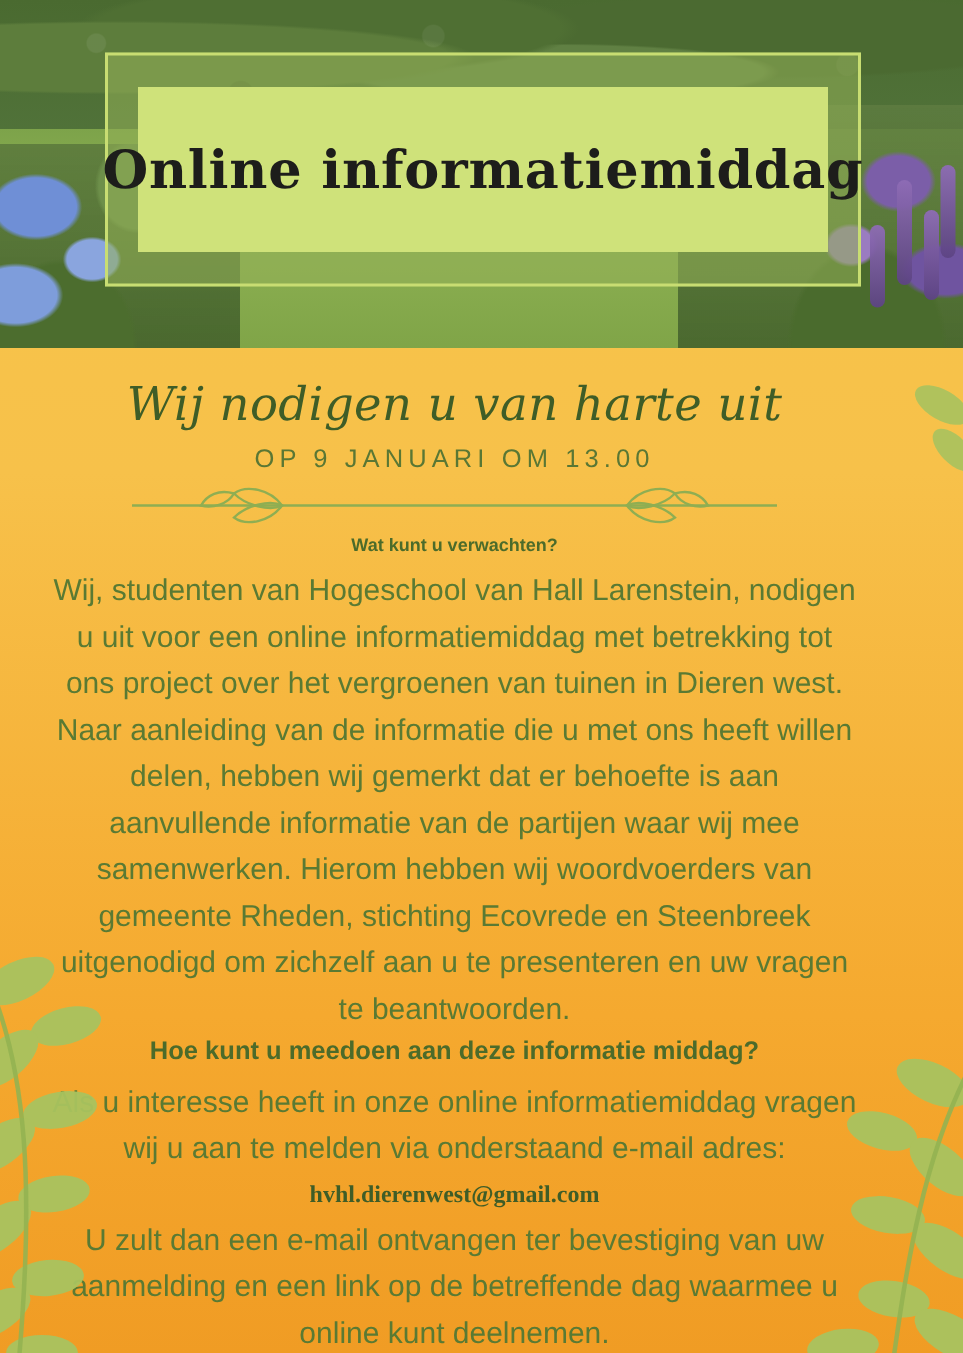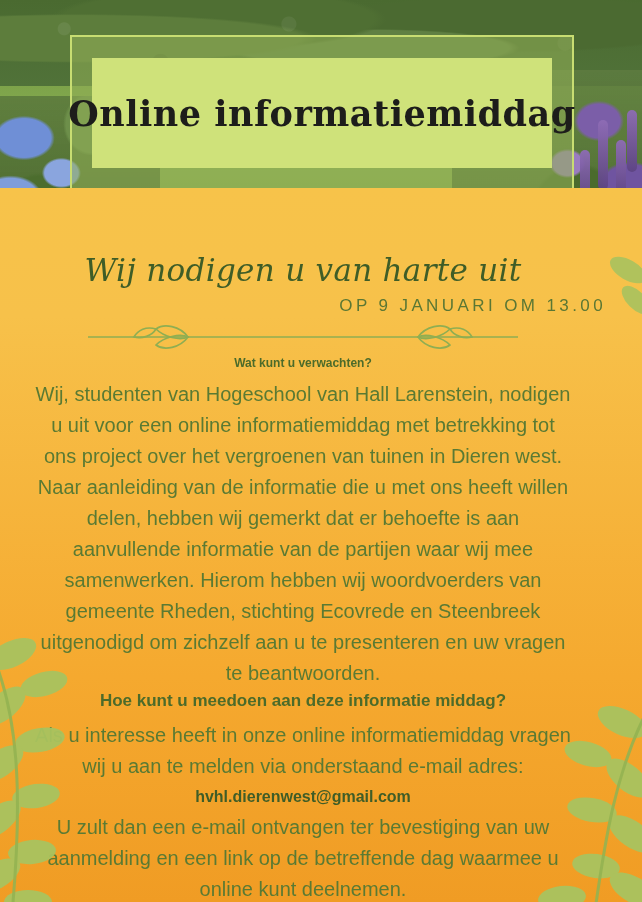--- a/index.html
+++ b/index.html
@@ -20,21 +20,21 @@
     height: 902px;
     overflow: hidden;
     background: linear-gradient(180deg, #f7c64a 0%, #f7c14a 35%, #f5a92f 75%, #f09c24 100%);
   }
 
   
   .photo {
     position: absolute;
     top: 0; left: 0;
     width: 642px;
-    height: 188px;
+    height: 232px;
     overflow: hidden;
     background: #4e6b36;
   }
   
   .hedge {
     position: absolute;
     top: 0; left: 0; right: 0;
     height: 96px;
     background:
       radial-gradient(ellipse at 12% 40%, #5d7d3c 0 28%, transparent 30%),
@@ -134,21 +134,21 @@
   .invite {
     text-align: center;
     font-family: "DejaVu Serif", "Liberation Serif", serif;
     font-style: italic;
     font-size: 31px;
     color: #3f5d27;
     margin-top: 20px;
     letter-spacing: .3px;
   }
   .when {
-    text-align: right;
+    text-align: center;
     font-size: 17px;
     letter-spacing: 3.4px;
     color: #5a7734;
     margin-top: 8px;
   }
 
   
   .divider {
     position: relative;
     height: 34px;
@@ -176,20 +176,21 @@
     color: #5a7a33;
   }
   .para.tight { margin-top: 6px; }
 
   .email {
     text-align:center;
     font-weight: 700;
     font-size: 16px;
     color: #3f5d27;
     margin-top: 6px;
+    font-family: Liberation Serif, serif;
   }
 
   .closing {
     font-size: 15.4px;
     color: #5a7a33;
     margin-top: 22px;
   }
 
   
   .foliage {

